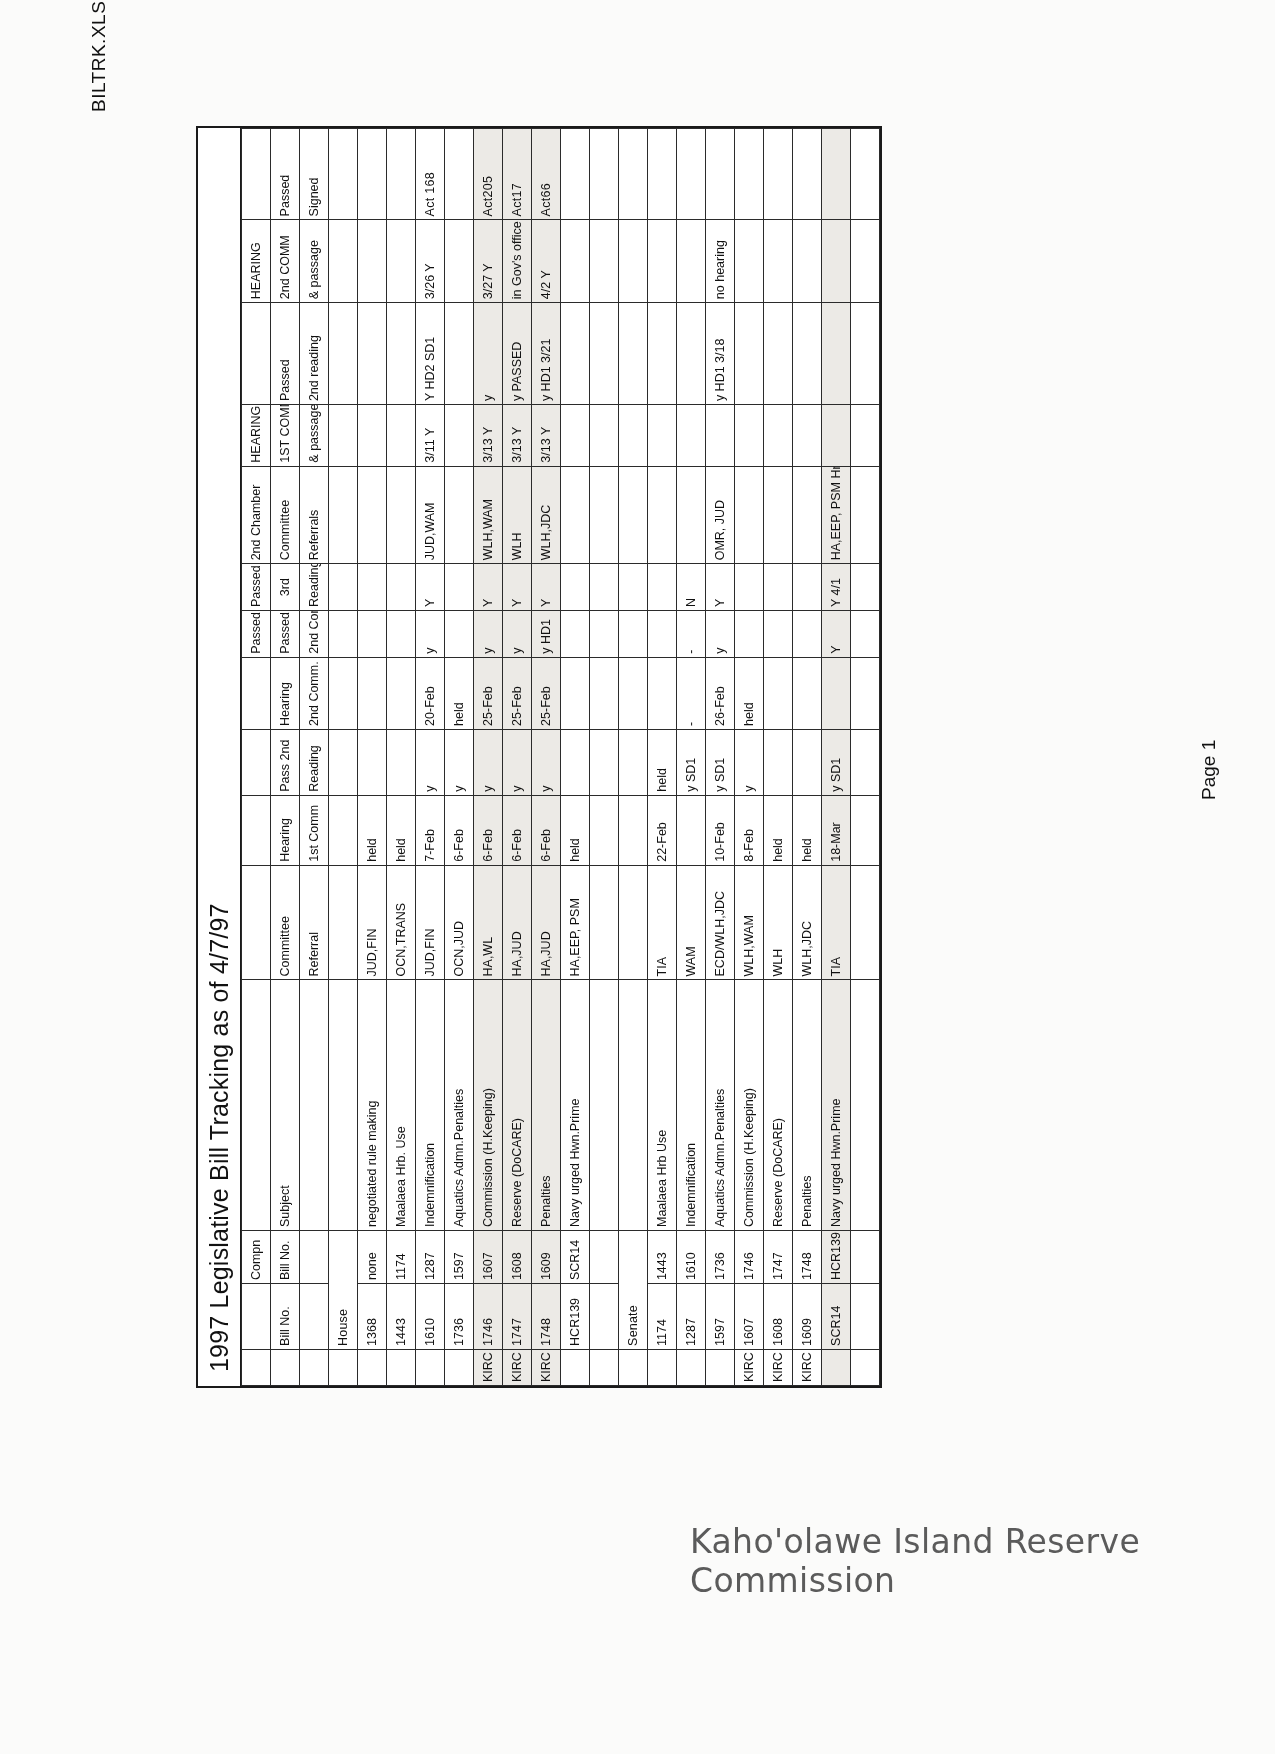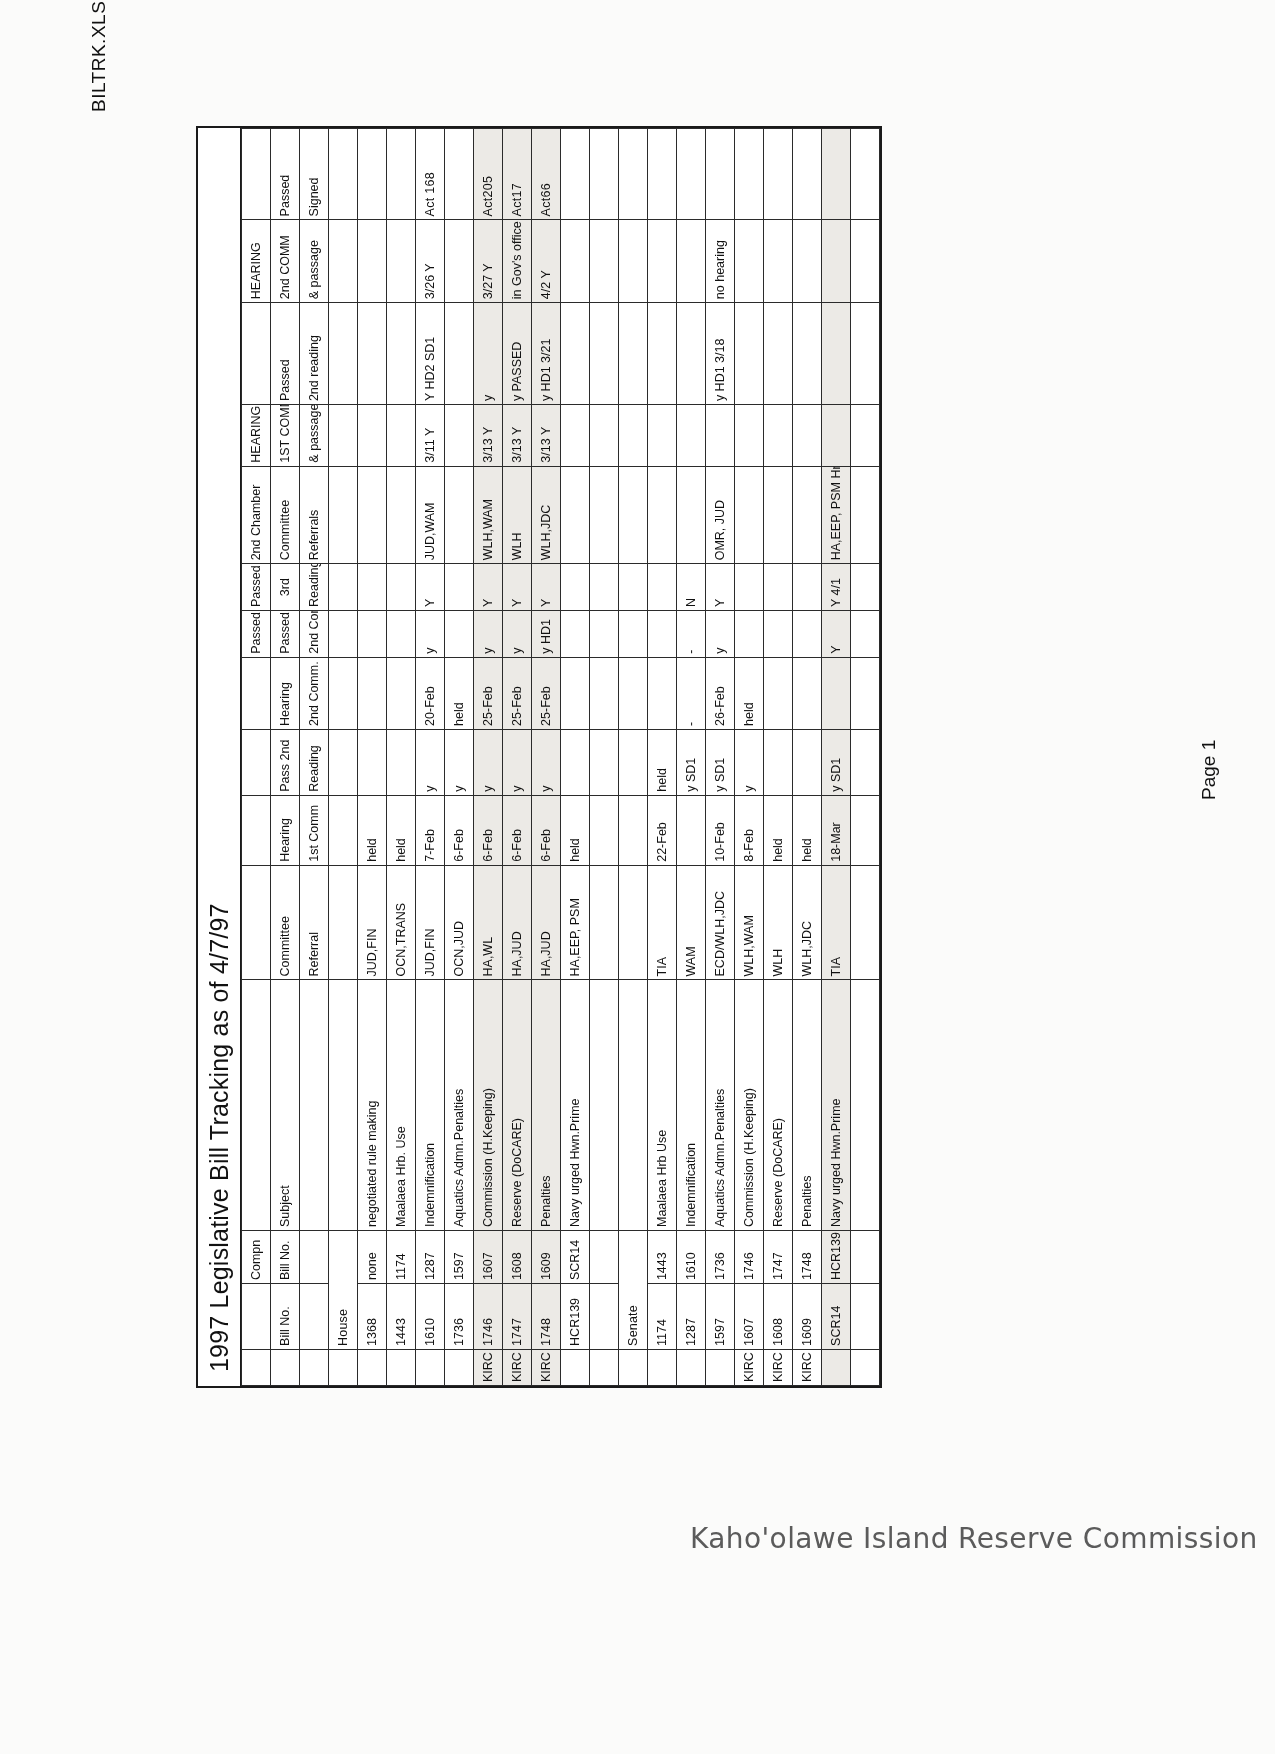--- a/index.html
+++ b/index.html
@@ -43,21 +43,21 @@
     left: 1198px;
     top: 800px;
     font-size: 19px;
     white-space: nowrap;
   }
 
   #footer-credit {
     position: absolute;
     left: 690px;
     top: 1522px;
-    font-size: 28px;
+    font-size: 33px;
     color: #5b5b5b;
     letter-spacing: .4px;
     font-family: "DejaVu Sans", sans-serif;
   }
 
   
   #sheet-rotor {
     position: absolute;
     left: 196px;
     top: 1388px;

